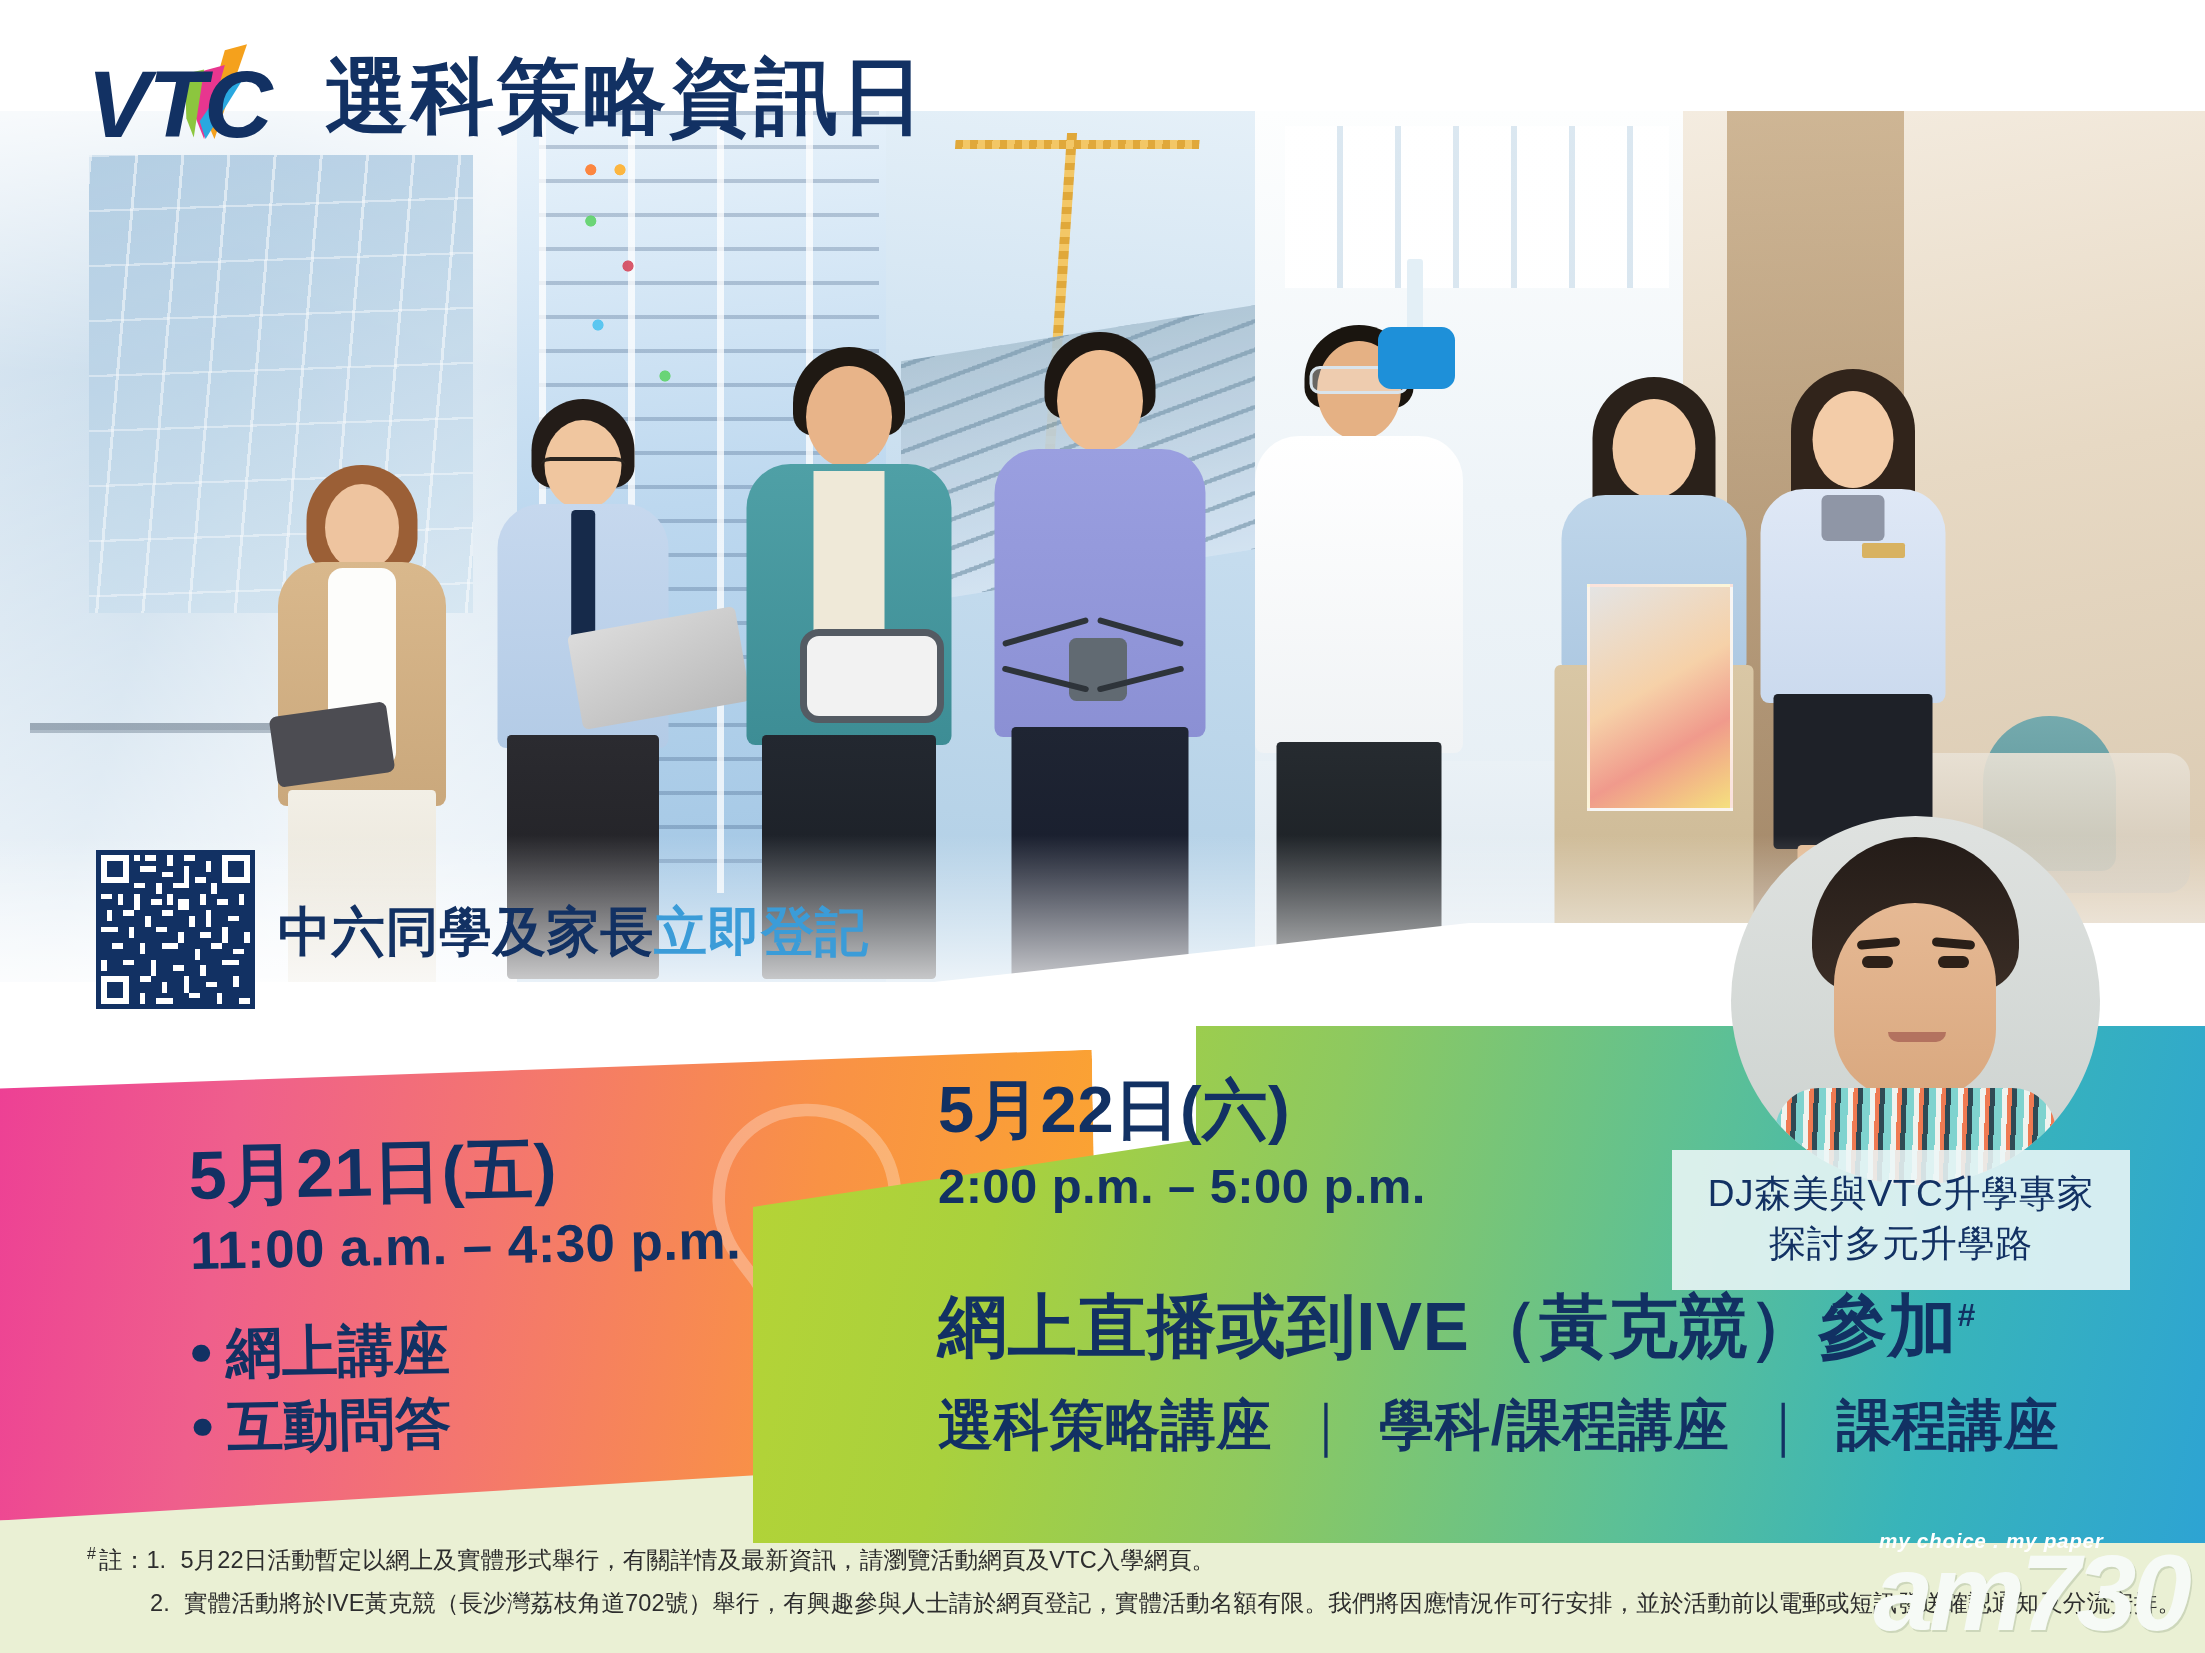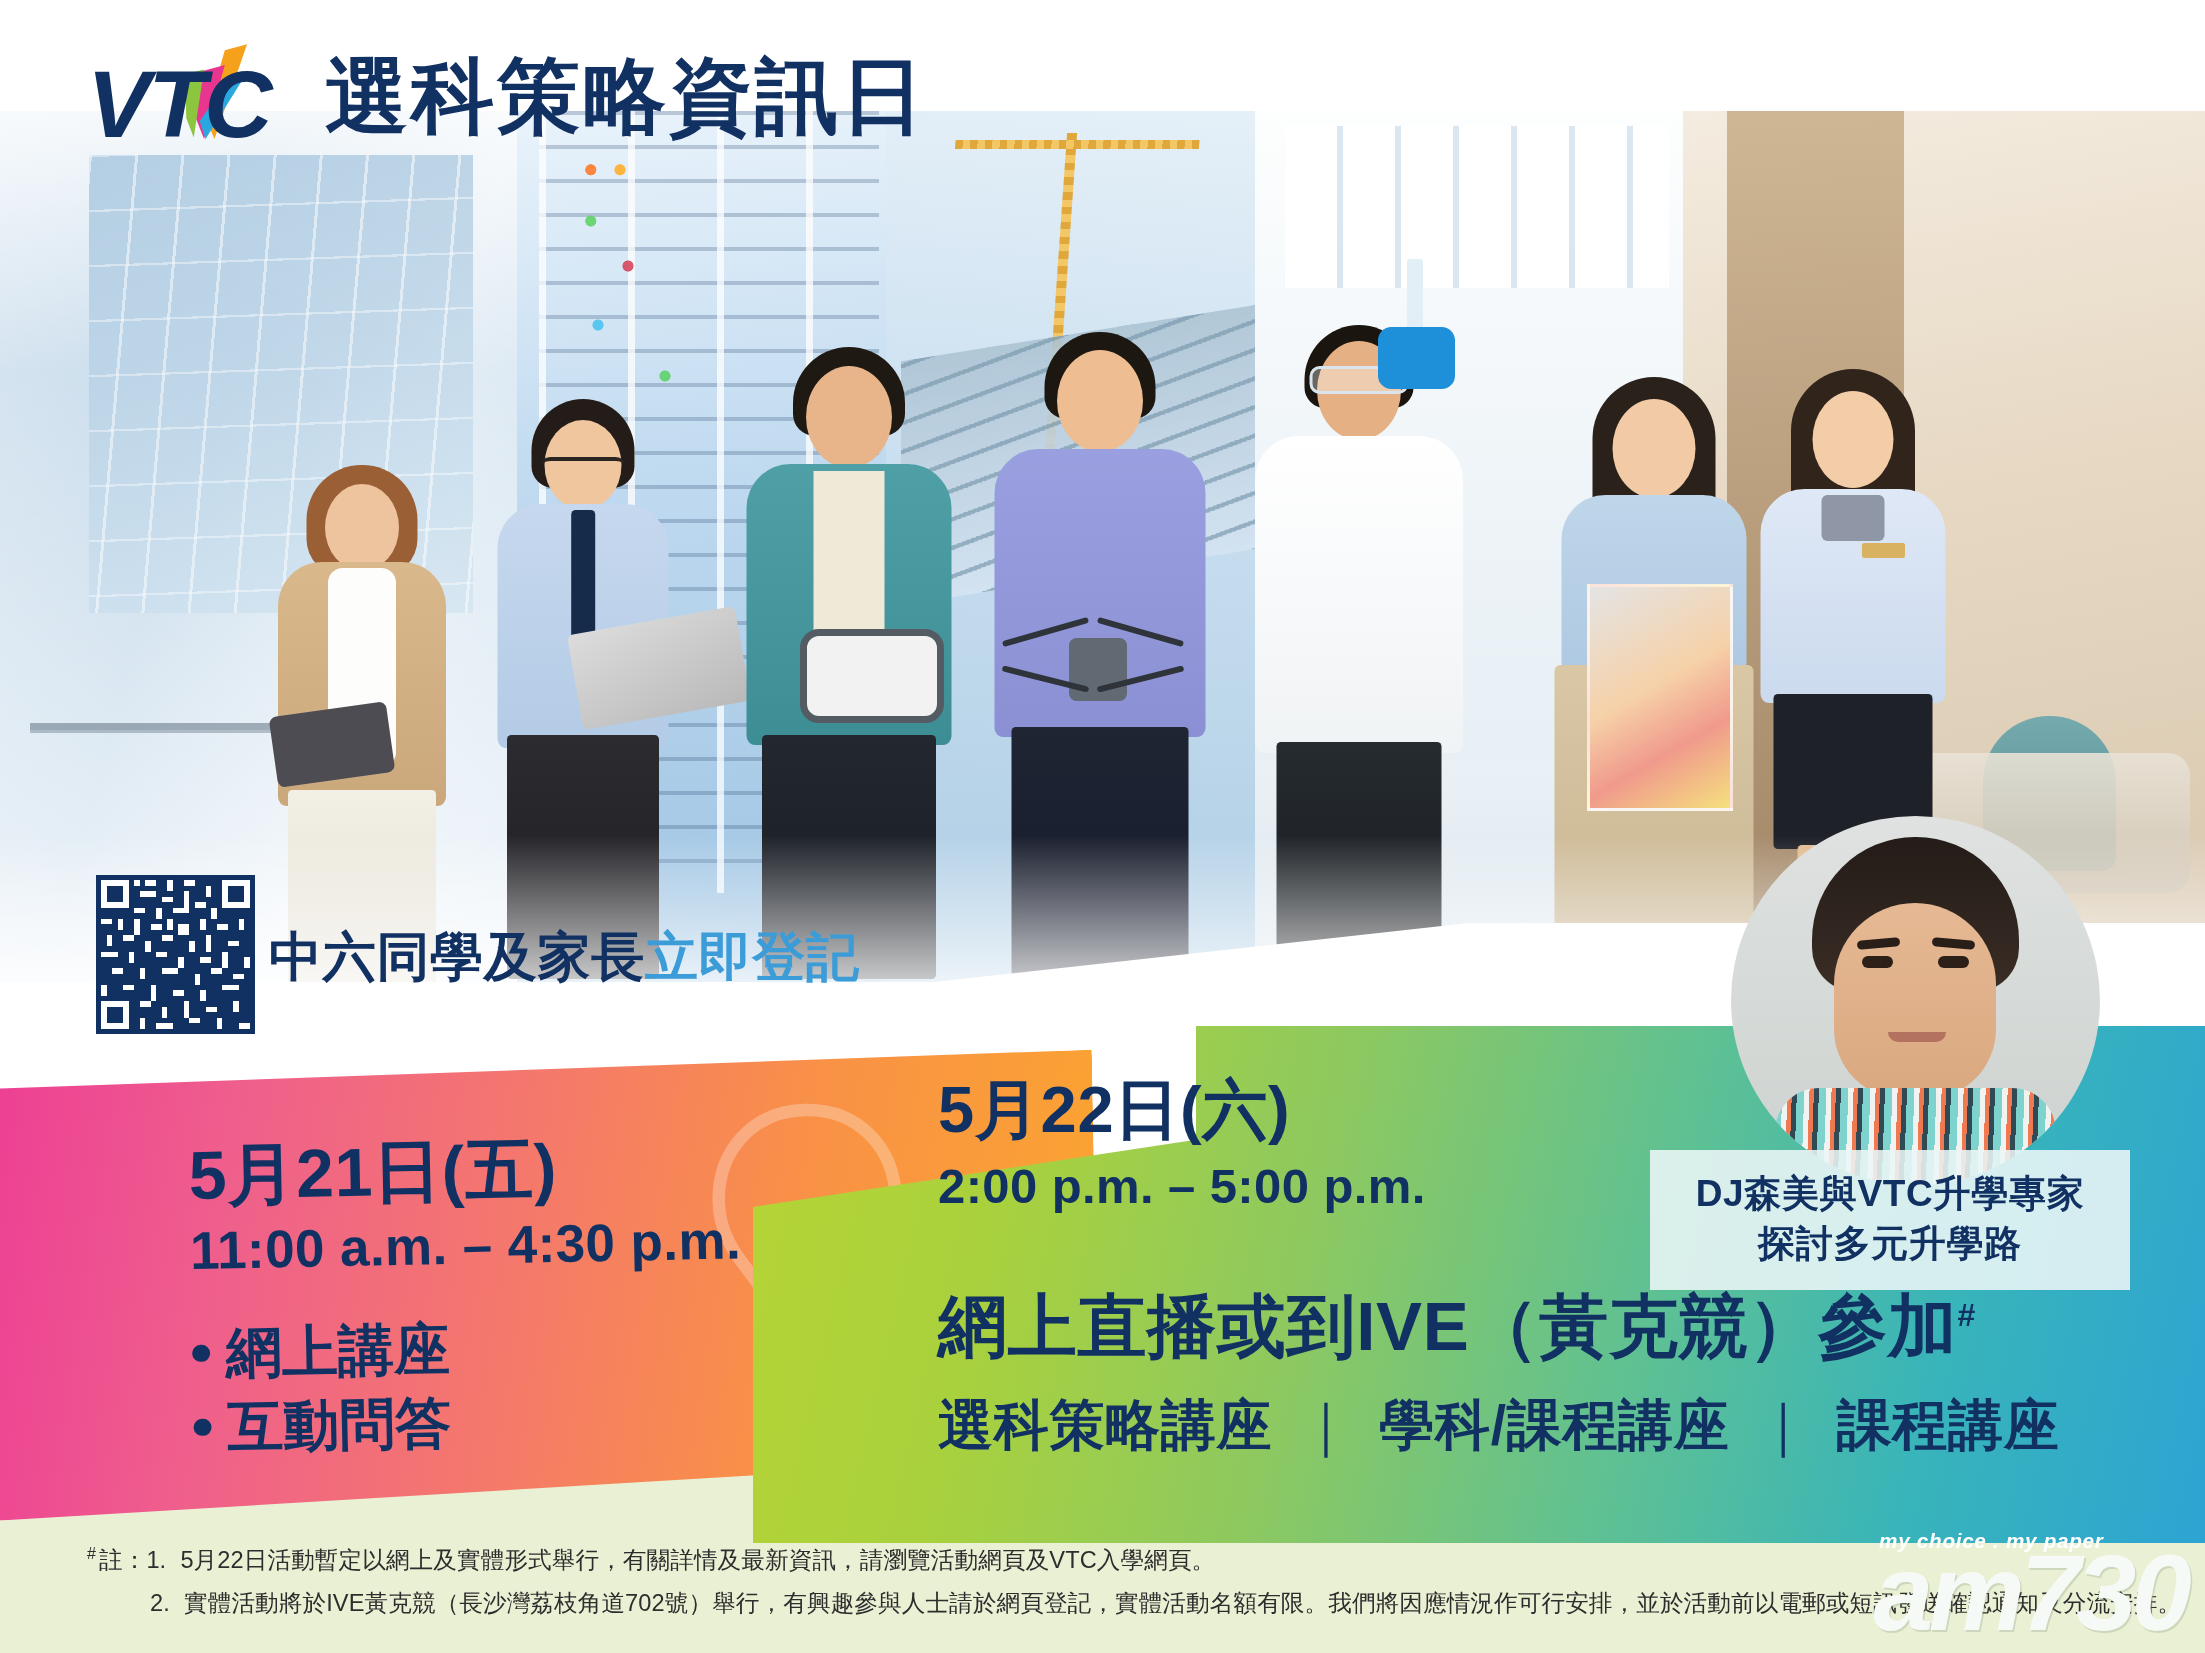--- a/index.html
+++ b/index.html
@@ -103,21 +103,21 @@
   #vtc-logo{position:absolute;left:87px;top:44px;width:258px;height:96px;}
   #vtc-swoosh{position:absolute;left:80px;top:-16px;width:126px;height:111px;}
   #vtc-letters{position:absolute;left:0;top:13.3px;font-size:95px;font-weight:bold;
     font-style:italic;color:#123163;letter-spacing:-2.2px;line-height:1;
     font-family:"Liberation Sans",sans-serif;}
   #header-title{position:absolute;left:325px;top:49px;font-size:83px;font-weight:bold;
     color:#123163;letter-spacing:3px;line-height:1.15;
     font-family:"Liberation Sans","DejaVu Sans",sans-serif;}
 
   
-  #qr-block{position:absolute;left:96px;top:875px;z-index:9;display:flex;align-items:center;gap:14px;}
+  #qr-block{position:absolute;left:96px;top:850px;z-index:9;display:flex;align-items:center;gap:23px;}
   #qr-code{width:159px;height:159px;background:#123163;padding:0;
     
     background-image:
       linear-gradient(#fff 0 0),linear-gradient(#fff 0 0);
     background-color:#123163;
     position:relative;overflow:hidden;}
   #reg-text{padding-top:4.4px;}
   #reg-line1{font-size:53px;font-weight:bold;color:#123163;line-height:1.12;letter-spacing:0.7px;white-space:nowrap;}
   #reg-line1 .hl{color:#3b9cd8;}
   #reg-url{font-size:46px;font-weight:bold;color:#123163;line-height:1.15;margin-top:7.4px;letter-spacing:0.4px;}
@@ -167,22 +167,22 @@
   .dj-face{position:absolute;left:103px;top:87px;width:162px;height:196px;border-radius:81px 81px 70px 70px;
     background:linear-gradient(180deg,#e6b994,#d9a87f);}
   .dj-eye{position:absolute;top:140px;width:31px;height:11.8px;border-radius:7.4px;background:#2d2018;}
   .dj-eye.l{left:131px;} .dj-eye.r{left:207px;}
   .dj-brow{position:absolute;top:123px;width:43px;height:8.9px;border-radius:5.9px;background:#2a1f18;}
   .dj-brow.l{left:126px;transform:rotate(-5deg);} .dj-brow.r{left:201px;transform:rotate(5deg);}
   .dj-mouth{position:absolute;left:157px;top:216px;width:58px;height:10.3px;border-radius:0 0 29.5px 29.5px;background:#b3725f;}
   .dj-shirt{position:absolute;left:44px;top:272px;width:281px;height:118px;border-radius:44px 44px 0 0;
     background:repeating-linear-gradient(92deg,#7fd3cf 0 7.4px,#f0f3ef 7.4px 12.6px,#ef7a52 12.6px 17px,#2f4a55 17px 22px);}
   #dj-caption{position:absolute;right:75px;top:1150px;width:428px;z-index:10;
-    background:rgba(236,246,247,.88);padding:19px 26px 22px;text-align:center;
-    color:#123163;font-size:37px;font-weight:700;line-height:1.34;letter-spacing:0.7px;}
+    background:rgba(236,246,247,.88);padding:19px 15px 22px;text-align:center;
+    color:#123163;font-size:37px;font-weight:400;line-height:1.34;letter-spacing:0.7px;}
 
   
   #footer{position:absolute;left:0;bottom:0;width:2205px;height:148px;z-index:5;
     background:#eaf0d4;}
   #footer-mask{position:absolute;left:0;bottom:148px;width:2205px;height:66px;z-index:5;
     background:#eaf0d4;clip-path:polygon(0 46%,2205px 0,2205px 100%,0 100%);}
   #footnotes{position:absolute;left:87px;bottom:28px;z-index:9;color:#2d2d2d;
     font-size:23.6px;line-height:1.85;letter-spacing:0.1px;
     font-family:"Liberation Sans","DejaVu Sans",sans-serif;}
   #footnotes .fn-row{display:flex;}

